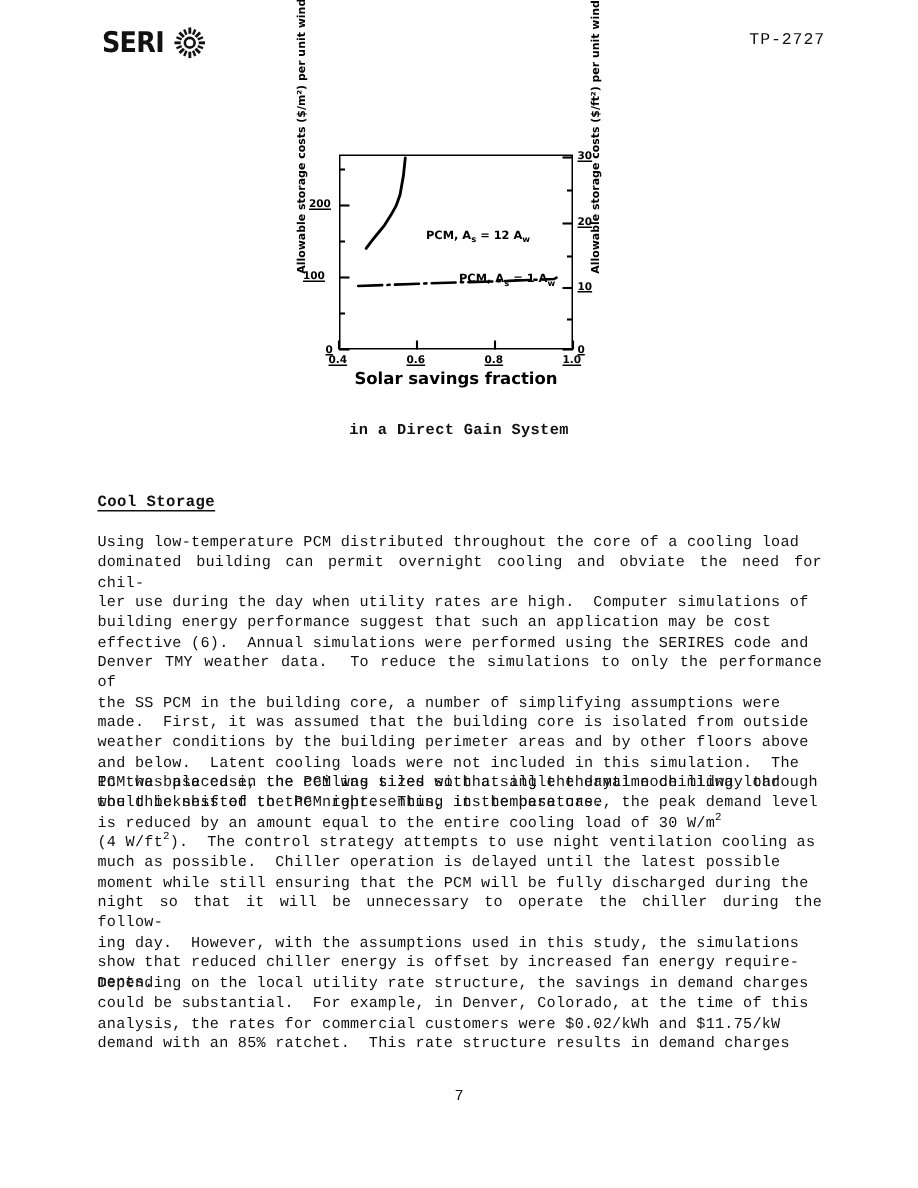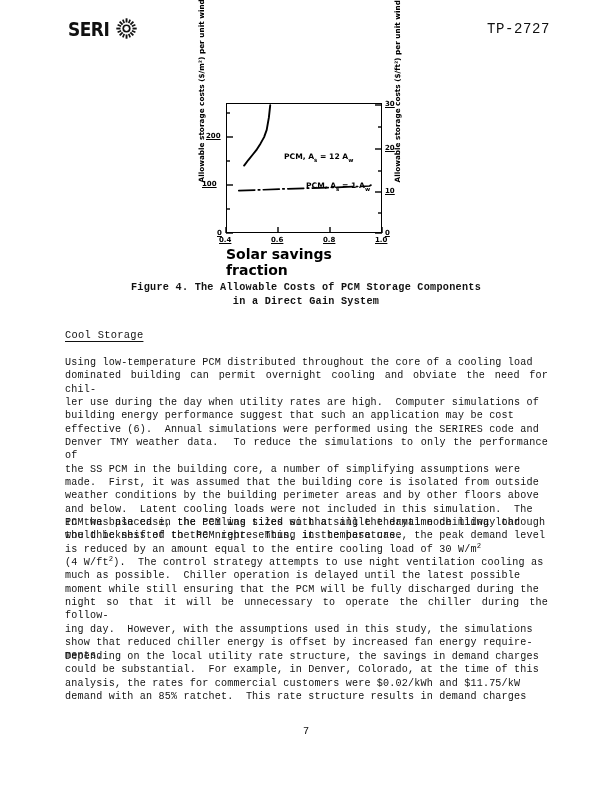--- a/index.html
+++ b/index.html
@@ -36,21 +36,21 @@
   }
   .seri-sun {
     width: 21px;
     height: 21px;
     position: relative;
   }
   .doc-number {
     position: absolute;
     right: 62px;
     top: 21px;
-    font-size: 14px;
+    font-size: 11px;
     letter-spacing: 0.6px;
   }
 
   
   .figure-wrap {
     position: absolute;
     left: 0;
     top: 96px;
     width: 612px;
     height: 170px;
@@ -94,23 +94,24 @@
     width: 130px;
     text-align: center;
     transform: rotate(-90deg);
     transform-origin: center center;
   }
   .xtitle {
     position: absolute;
     left: 40px;
     top: 150px;
     width: 156px;
-    font-family: "DejaVu Sans", sans-serif;
-    font-weight: bold;
-    font-size: 14px;
+    text-align: center;
+    font-family: "DejaVu Sans", sans-serif;
+    font-weight: bold;
+    font-size: 11px;
     color: #000;
   }
   .tick-lbl {
     position: absolute;
     font-family: "DejaVu Sans", sans-serif;
     font-weight: bold;
     font-size: 7px;
     color: #000;
     white-space: nowrap;
     text-decoration: underline;
@@ -137,21 +138,21 @@
     line-height: 13.5px;
     letter-spacing: 0.25px;
   }
 
   
   .section-head {
     position: absolute;
     left: 65px;
     top: 329px;
     font-size: 10.4px;
-    font-weight: normal;
+    font-weight: bold;
     letter-spacing: 0.3px;
     text-decoration: underline;
     text-underline-offset: 2.5px;
   }
   .body-col {
     position: absolute;
     left: 65px;
     width: 483px;
     font-size: 10.1px;
     line-height: 13.35px;
@@ -268,21 +269,20 @@
       <div class="xtitle">Solar savings fraction</div>
 
       <div class="curve-lbl" style="left:98px; top:56px;"><span>PCM, A</span><sub>s</sub><span>  =  12 A</span><sub>w</sub></div>
 
       <div class="curve-lbl" style="left:120px; top:85px;"><span>PCM, A</span><sub>s</sub><span>  =  1 A</span><sub>w</sub></div>
 
     </div>
   </div>
 
   <div class="fig-caption">
-    <div>Figure 4.  The Allowable Costs of PCM Storage Components</div>
     <div>in a Direct Gain System</div>
   </div>
 
   <div class="section-head">Cool Storage</div>
 
   <div class="body-col" id="p1">Using low-temperature PCM distributed throughout the core of a cooling load
 dominated building can permit overnight cooling and obviate the need for chil-
 ler use during the day when utility rates are high.  Computer simulations of
 building energy performance suggest that such an application may be cost
 effective (6).  Annual simulations were performed using the SERIRES code and

